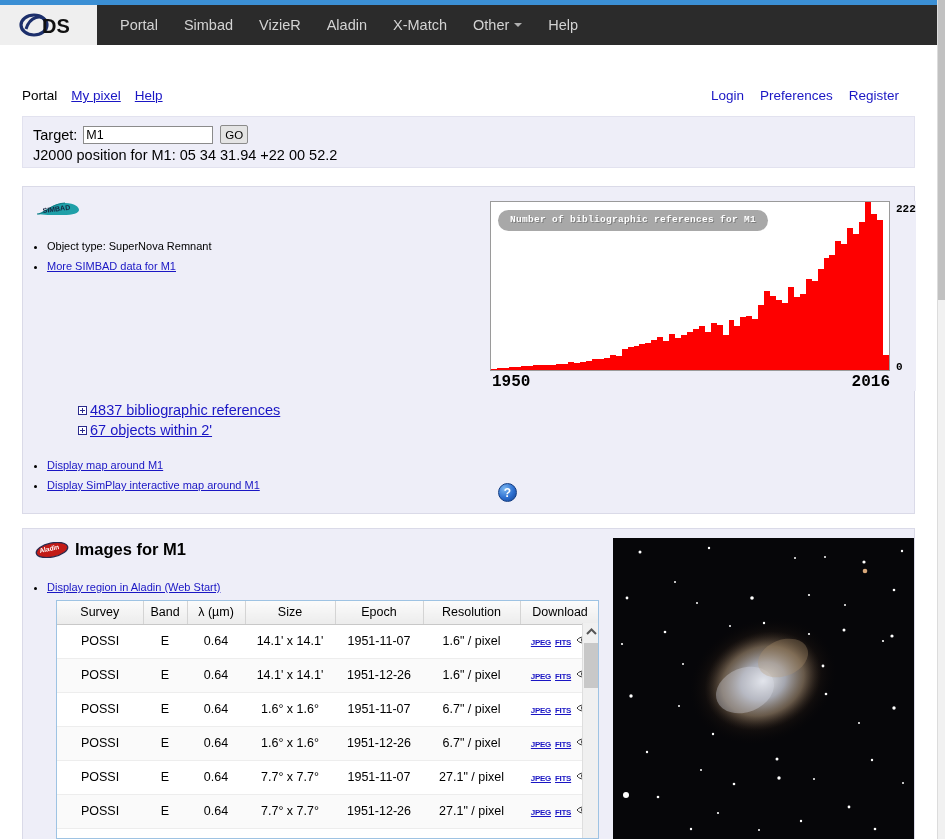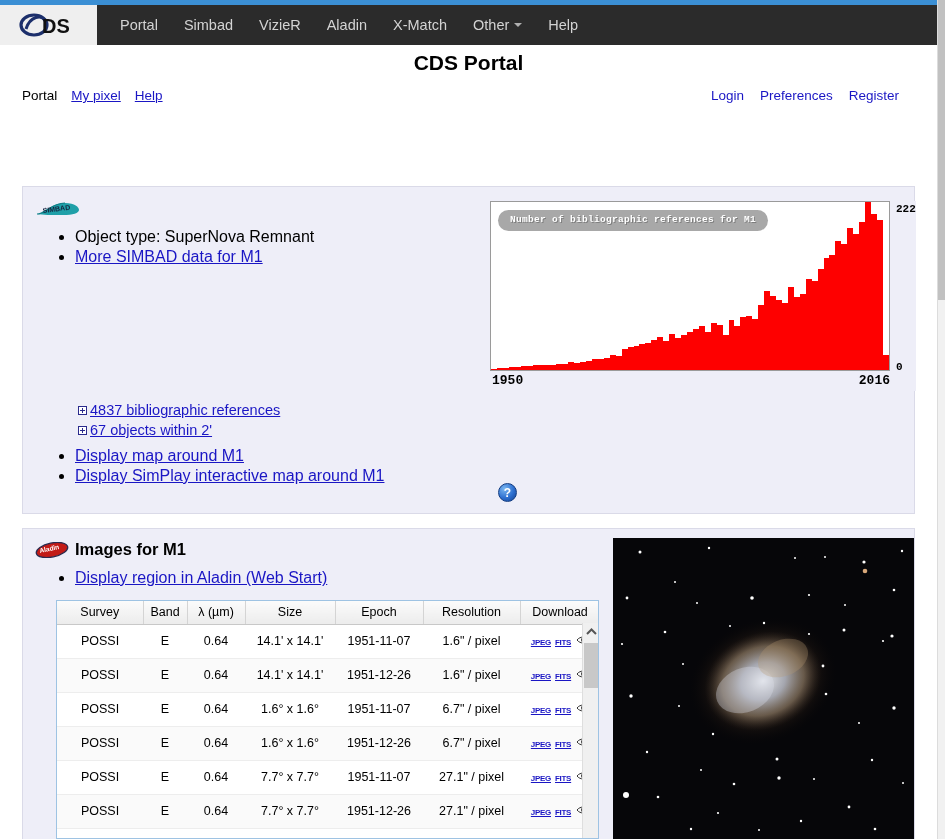--- a/index.html
+++ b/index.html
@@ -132,24 +132,24 @@
   .logo-simbad { flex: 0 0 auto; margin-top: 4px; }
   .logo-aladin { flex: 0 0 auto; margin-top: 3px; }
   .card-title {
     font-size: 16.5px; font-weight: bold; color: #000;
     line-height: 20px; margin-left: 1px;
     max-width: 400px;
   }
   #images-card .card-title { margin-left: 6px; }
 
   ul.bullets {
-    margin: 6px 0 0 0;
-    padding-left: 52px;
+    margin: 15px 0 0 0;
+    padding-left: 24px;
     list-style: disc;
-    font-size: 16px; color: #000;
+    font-size: 11px; color: #000;
   }
   ul.bullets li { line-height: 20px; margin: 0; padding: 0; }
   ul.bullets a { color: #1a16c4; text-decoration: underline; }
 
   .tree-row {
     display: flex; align-items: center;
     font-size: 14.5px; line-height: 20px;
     color: #000;
   }
   .plus-box {
@@ -220,21 +220,21 @@
     position: absolute; left: 4px;
     font-family: "Liberation Mono", monospace;
     font-size: 11px; font-weight: bold; color: #000;
   }
   .hist-max { top: 2px; }
   .hist-min { top: 160px; }
   .hist-xlabels {
     position: absolute; left: 0; top: 172px;
     width: 400px; height: 16px;
     font-family: "Liberation Mono", monospace;
-    font-size: 13px; font-weight: bold; color: #000;
+    font-size: 16px; font-weight: bold; color: #000;
   }
   .hist-xlabels .xmin { position: absolute; left: 2px; top: 0; }
   .hist-xlabels .xmax { position: absolute; right: 0; top: 0; }
 
   
   .img-table-box {
     position: absolute; left: 56px; top: 600px;
     width: 543px; height: 239px;
     border: 1px solid #9ec3e3;
     background: #ffffff;
@@ -350,31 +350,38 @@
       <a class="nav-link" href="#">
           <span>Other</span>
           <span class="caret"></span>
         </a>
       <a class="nav-link" href="#">
           <span>Help</span>
         </a>
     </div>
   </div>
 
-  <div class="page-title">CDS Portal</div>
 
   <div class="subnav">
     <div class="subnav-left">
       <span class="plain">Portal</span><a href="#">My pixel</a><a href="#">Help</a>
     </div>
     <div class="subnav-right">
       <a href="#">Login</a><a href="#">Preferences</a><a href="#">Register</a>
     </div>
   </div>
 
+  <div class="search-panel">
+    <div class="search-row">
+      <span class="search-label">Target:</span>
+      <input class="target-input" type="text" value="M1" style="">
+      <button class="go-button">GO</button>
+    </div>
+    <div class="position-text">J2000 position for M1: 05 34 31.94 +22 00 52.2</div>
+  </div>
 
   <div class="card" id="simbad-card">
     <div class="card-head">
       <span class="logo-simbad">
         <svg width="46" height="16" viewBox="0 0 46 16">
           <path d="M2 13 C 10 13, 16 2, 30 2 C 40 2, 44 6, 44 9 C 44 12, 38 14, 28 14 C 16 14, 8 14, 2 13 Z" fill="#1f9fa8"></path>
           <path d="M2 13 C 10 13, 16 2, 30 2" fill="none" stroke="#0d7e86" stroke-width="1.2"></path>
           <text x="8" y="12" font-family="Liberation Sans, sans-serif" font-size="7" font-weight="bold" fill="#15243f" transform="rotate(-7 8 12)">SIMBAD</text>
         </svg>
       </span>

